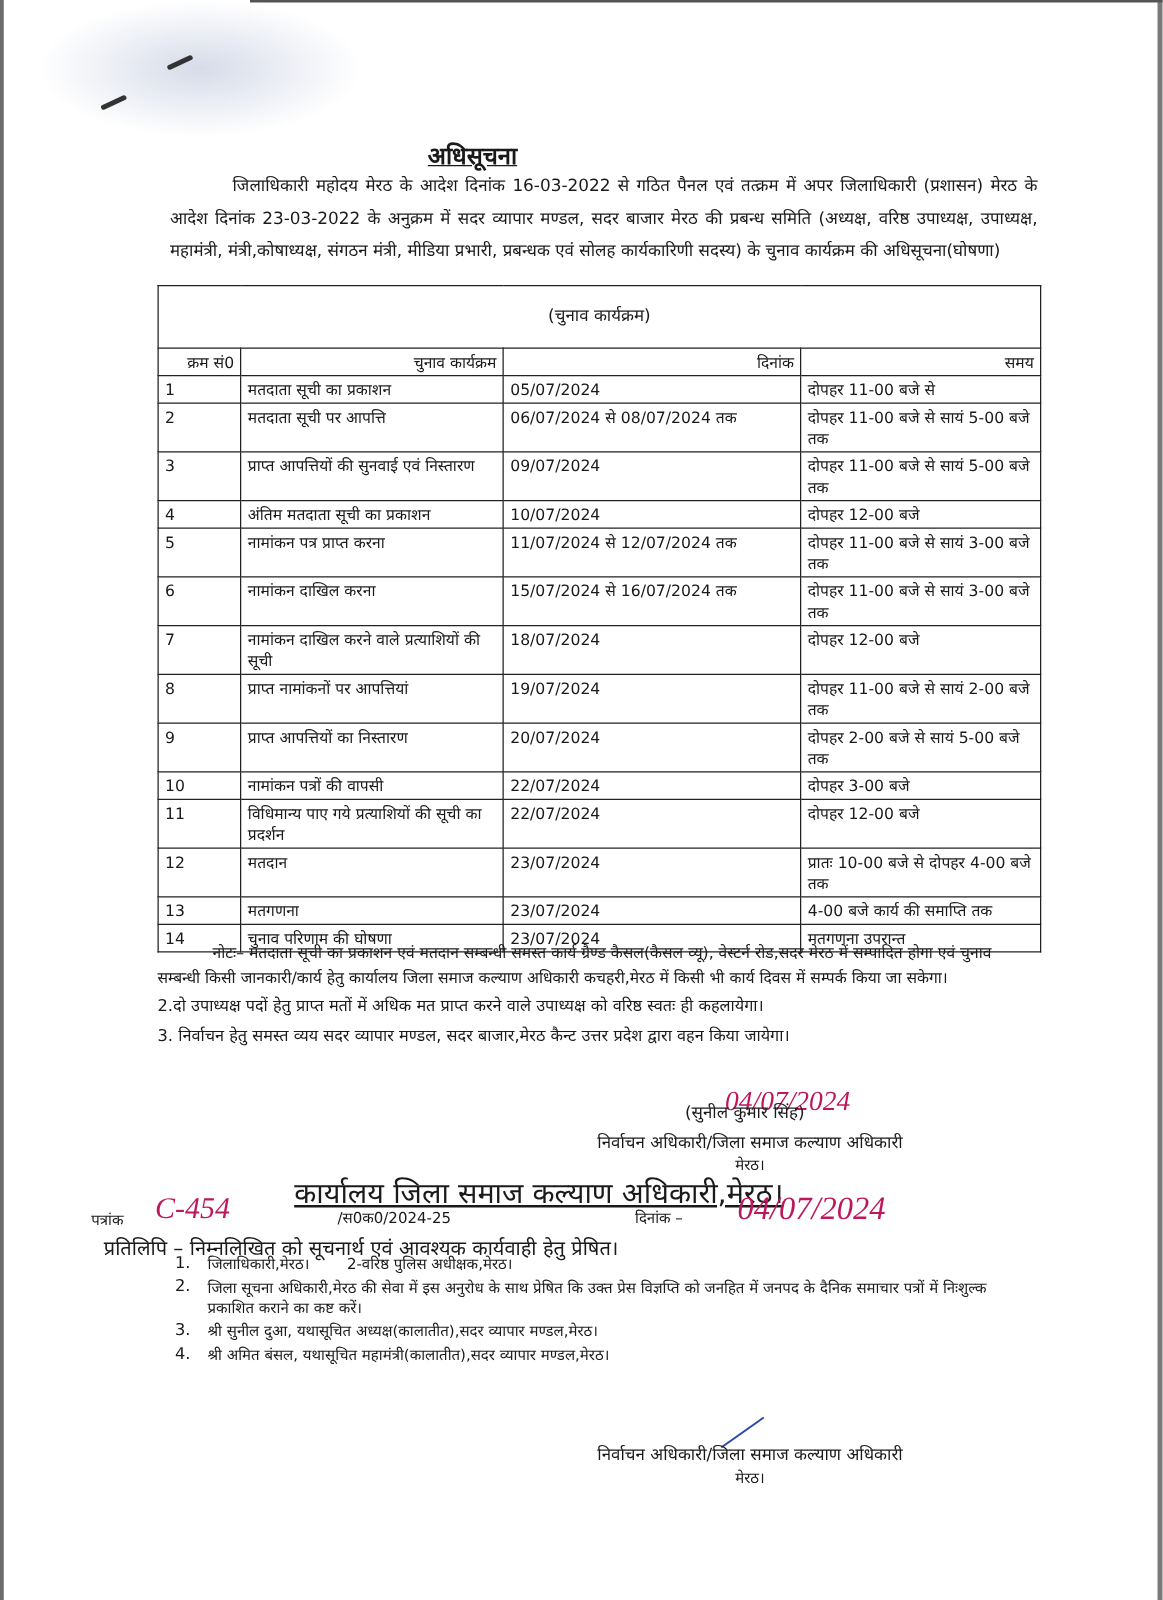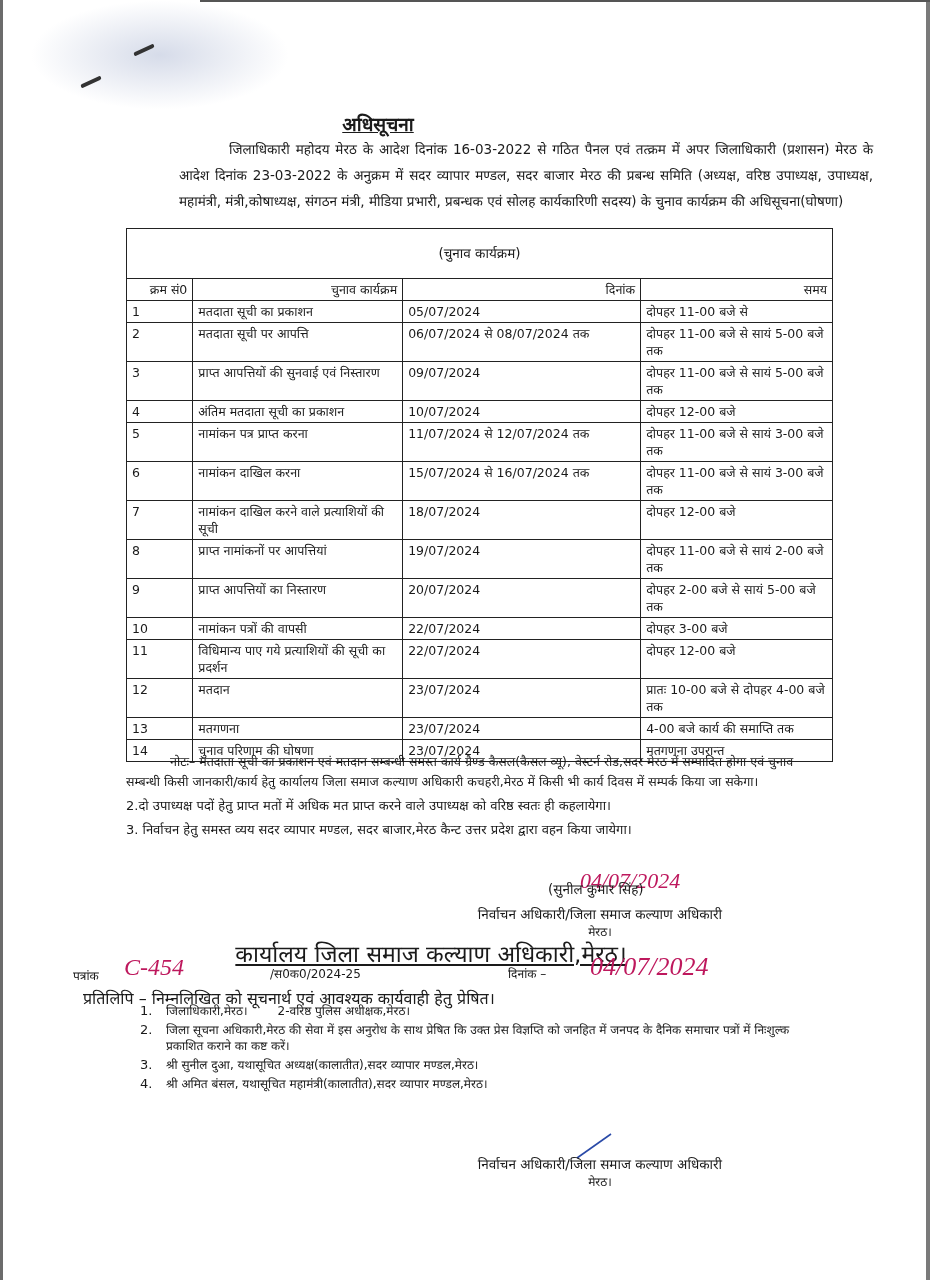--- a/index.html
+++ b/index.html
@@ -14,21 +14,21 @@
   .page-edge-top { position: absolute; left: 200px; top: 0; width: 730px; height: 2px; background: #555; }
   .shadow-blob { position: absolute; background: radial-gradient(ellipse at center, rgba(180,190,215,0.55), rgba(255,255,255,0) 70%); }
   .staple { position: absolute; width: 22px; height: 4px; background: #333; border-radius: 2px; transform: rotate(-25deg); }
 
   .title {
     position: absolute; left: 0; width: 756px; top: 98px; text-align: center;
     font-size: 19px; font-weight: bold; text-decoration: underline;
   }
   .intro {
     position: absolute; left: 136px; width: 694px; top: 122px;
-    font-size: 13.5px; line-height: 26px; text-align: justify; margin-left: 43px;
+    font-size: 13.5px; line-height: 26px; text-align: justify;
   }
   .intro .indent { display: inline-block; width: 50px; }
 
   table.schedule {
     position: absolute; left: 126px; top: 228px; width: 707px;
     border-collapse: collapse; font-size: 12.5px;
   }
   table.schedule td, table.schedule th {
     border: 1px solid #222; padding: 2px 5px; vertical-align: top; font-weight: normal;
     line-height: 17px;

